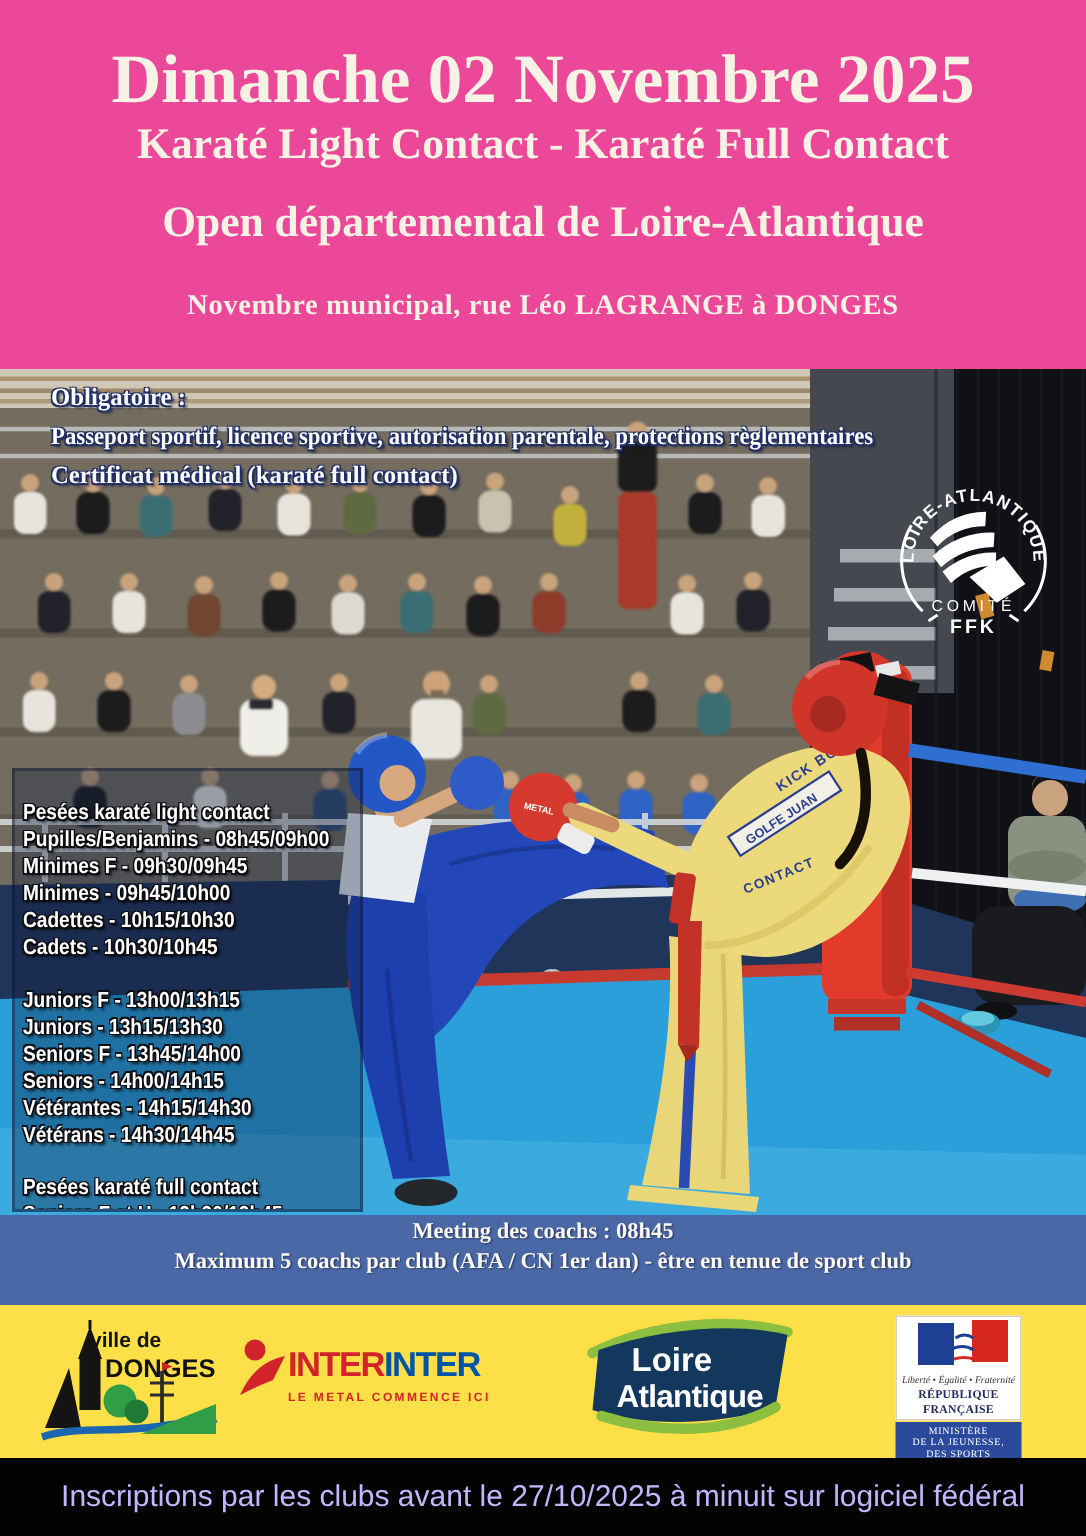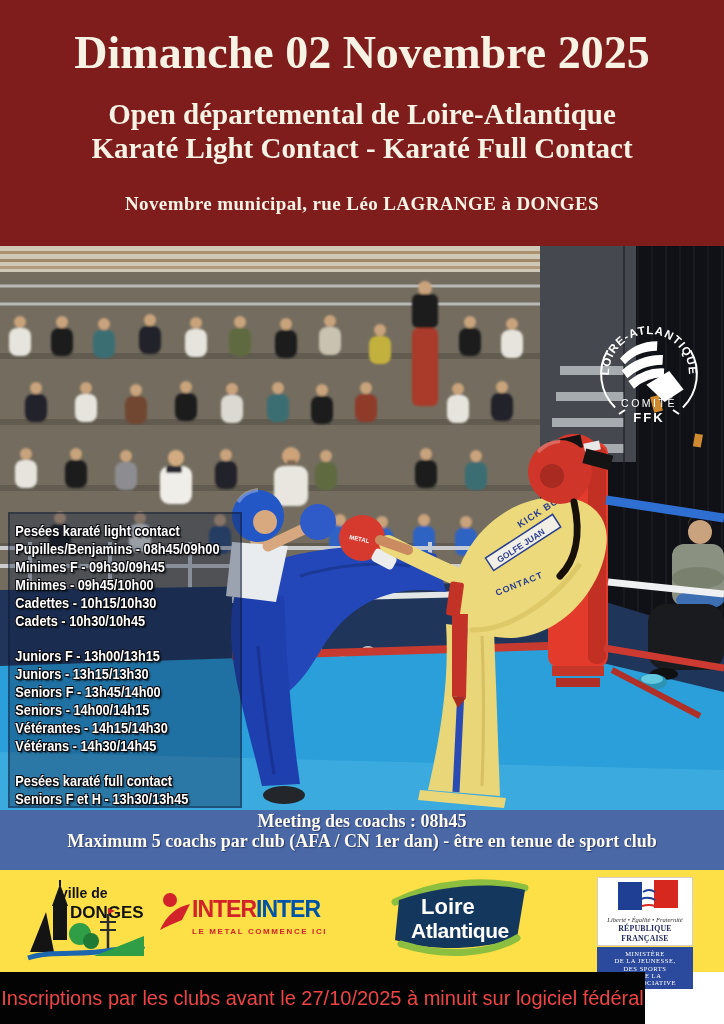--- a/index.html
+++ b/index.html
@@ -1,80 +1,80 @@
 <!DOCTYPE html>
 <html><head>
 <meta charset="utf-8">
 <style>
   html,body{margin:0;padding:0;background:#888;}
   .poster{position:relative;width:724px;height:1024px;background:#fff;overflow:hidden;
           font-family:"Liberation Serif",serif;}
   
-  .header{position:absolute;left:0;top:0;width:724px;height:246px;background:#7f1d1d;
+  .header{position:absolute;left:0;top:0;width:724px;height:246px;background:#ec4899;
           text-align:center;color:#f6f2e4;}
   .header .title{margin:0;padding-top:26px;font-size:46px;font-weight:700;letter-spacing:0;}
   .header .sub{margin:0;font-size:29px;font-weight:700;line-height:34px;}
   .header .sub1{margin-top:18px;}
   .header .venue{margin:0;margin-top:28px;font-size:19px;font-weight:700;letter-spacing:.4px;}
   
   .photo{position:absolute;left:0;top:246px;width:724px;height:564px;background:#555;overflow:hidden;}
   .photo svg.scene{position:absolute;left:0;top:0;}
   .obligatoire{position:absolute;left:34px;top:6px;width:690px;color:#fff;
                font-weight:700;font-size:16.5px;line-height:26px;
                text-shadow:1px 1px 0 #203066,-1px 1px 0 #203066,1px -1px 0 #203066,
                            -1px -1px 0 #203066,2px 2px 2px rgba(10,18,60,.85);}
   .obligatoire .wide{transform:scaleX(.92);transform-origin:left center;white-space:nowrap;}
   .ffk-badge{position:absolute;left:585px;top:64px;}
   .schedule{position:absolute;left:8px;top:266px;width:234px;height:296px;
             background:rgba(18,32,66,.36);border:2px solid rgba(10,18,45,.38);box-sizing:border-box;
-            padding-top:8px;overflow:hidden;}
+            padding-top:19px;overflow:hidden;}
   .schedule-inner{width:266px;transform:scaleX(.88);transform-origin:top left;padding-left:6px;
                   font-family:"Liberation Sans",sans-serif;font-weight:700;font-size:14.5px;
                   line-height:18px;color:#fff;
                   text-shadow:1px 1px 0 #0c0c10,-1px 1px 0 #0c0c10,1px -1px 0 #0c0c10,
                               -1px -1px 0 #0c0c10,2px 2px 2px rgba(0,0,0,.8);}
   .sch{white-space:nowrap;}
   .sch-gap{height:17px;}
   
   .coach-band{position:absolute;left:0;top:810px;width:724px;height:60px;background:#4b68a6;
-              text-align:center;color:#fdfaf0;font-weight:700;font-size:18px;line-height:19.5px;
+              text-align:center;color:#fdfaf0;font-weight:700;font-size:15px;line-height:19.5px;
               padding-top:2px;box-sizing:border-box;
               text-shadow:1px 1px 1px rgba(20,30,70,.6);}
   
   .sponsors{position:absolute;left:0;top:870px;width:724px;height:102px;background:#fde047;}
   .logo{position:absolute;}
   .lg-donges{left:22px;top:8px;}
   .lg-inter{left:158px;top:22px;width:195px;height:58px;font-family:"Liberation Sans",sans-serif;}
   .inter-row{display:flex;align-items:flex-start;}
   .inter-word{font-size:23px;font-weight:700;letter-spacing:-1px;line-height:34px;}
   .inter-red{color:#d2232a;}
   .inter-blue{color:#0054a6;}
   .inter-tag{color:#d2232a;font-size:8px;font-weight:700;letter-spacing:1.6px;text-align:right;
              margin-top:1px;}
   .lg-loire{left:385px;top:6px;}
-  .lg-min{left:597px;top:7px;width:96px;font-family:"Liberation Serif",serif;}
+  .lg-min{left:597px;top:7px;width:84px;font-family:"Liberation Serif",serif;}
   .min-top{background:#fff;border:1px solid #d8cec6;box-sizing:border-box;padding:2px 2px 1px;text-align:center;}
   .min-motto{font-style:italic;font-size:6.5px;color:#33302c;line-height:8px;}
   .min-rep{font-size:7.8px;font-weight:700;color:#222a5e;line-height:10px;letter-spacing:.2px;}
   .min-box{background:#2b4a9d;color:#fff;text-align:center;font-size:6.6px;line-height:7.3px;
            letter-spacing:.5px;padding:3px 1px;margin-top:1px;}
   
-  .footer-bar{position:absolute;left:0;top:972px;width:645px;height:52px;background:#030303;
-              color:#ef4444;font-family:"Liberation Sans",sans-serif;font-size:20px;
+  .footer-bar{position:absolute;left:0;top:972px;width:724px;height:52px;background:#030303;
+              color:#c4b5fd;font-family:"Liberation Sans",sans-serif;font-size:20px;
               text-align:center;line-height:52px;white-space:nowrap;}
 </style>
 </head>
 <body>
 
 <div class="poster">
 
   <div class="header">
     <h1 class="title">Dimanche 02 Novembre 2025</h1>
+    <p class="sub">Karaté Light Contact - Karaté Full Contact</p>
     <p class="sub sub1">Open départemental de Loire-Atlantique</p>
-    <p class="sub">Karaté Light Contact - Karaté Full Contact</p>
     <p class="venue">Novembre municipal, rue Léo LAGRANGE à DONGES</p>
   </div>
 
   <div class="photo">
     <svg class="scene" width="724" height="564" viewBox="0 0 724 564">
       <defs>
         <filter id="soft">
             <feGaussianBlur stdDeviation="0.8"></feGaussianBlur>
           </filter>
         <g id="p">
@@ -271,20 +271,25 @@
         <path d="M452,368 L468,368 L466,452 L452,450 Z" fill="#c23227"></path>
         <polygon points="452,450 466,452 458,462" fill="#a62a1f"></polygon>
         <circle cx="560" cy="226" r="32" fill="#cf3529"></circle>
         <circle cx="552" cy="230" r="12" fill="#a92a20"></circle>
         <rect x="584" y="206" width="28" height="15" fill="#141414" transform="rotate(15 598 213)"></rect>
         <path d="M538,206 a32,32 0 0 1 22,-11" stroke="#ffffff" stroke-width="4" fill="none" opacity=".25"></path>
         <path d="M574,256 C582,292 574,316 560,330" stroke="#171007" stroke-width="7" stroke-linecap="round" fill="none"></path>
       </g>
     </svg>
 
+    <div class="obligatoire">
+      <div>Obligatoire :</div>
+      <div class="wide">Passeport sportif, licence sportive, autorisation parentale, protections règlementaires</div>
+      <div>Certificat médical (karaté full contact)</div>
+    </div>
 
     <svg class="ffk-badge" width="128" height="128" viewBox="0 0 128 128">
       <path d="M105.4,40.2 A47,47 0 0 1 97.9,97.5" stroke="#ffffff" stroke-width="2" fill="none"></path>
       <path d="M30.1,97.5 A47,47 0 0 1 22.6,40.2" stroke="#ffffff" stroke-width="2" fill="none"></path>
       <line x1="34" y1="104" x2="40" y2="100" stroke="#fff" stroke-width="2"></line>
       <line x1="94" y1="104" x2="88" y2="100" stroke="#fff" stroke-width="2"></line>
       <text font-family="Liberation Sans,sans-serif" font-size="11.5" font-weight="700" fill="#ffffff" letter-spacing="1">
         <textPath href="#arcText" startOffset="50%" text-anchor="middle">LOIRE-ATLANTIQUE</textPath>
       </text>
       <g transform="translate(64,57) rotate(-18)" fill="#ffffff">

